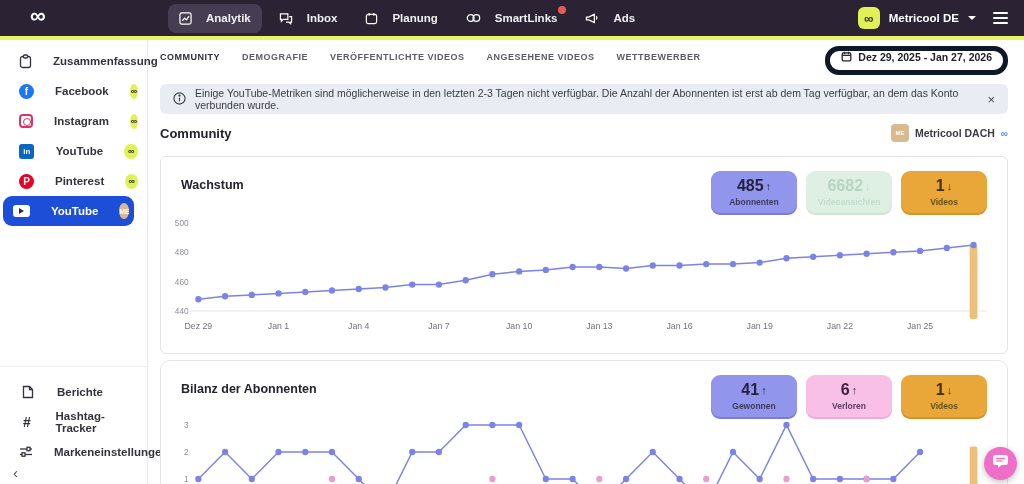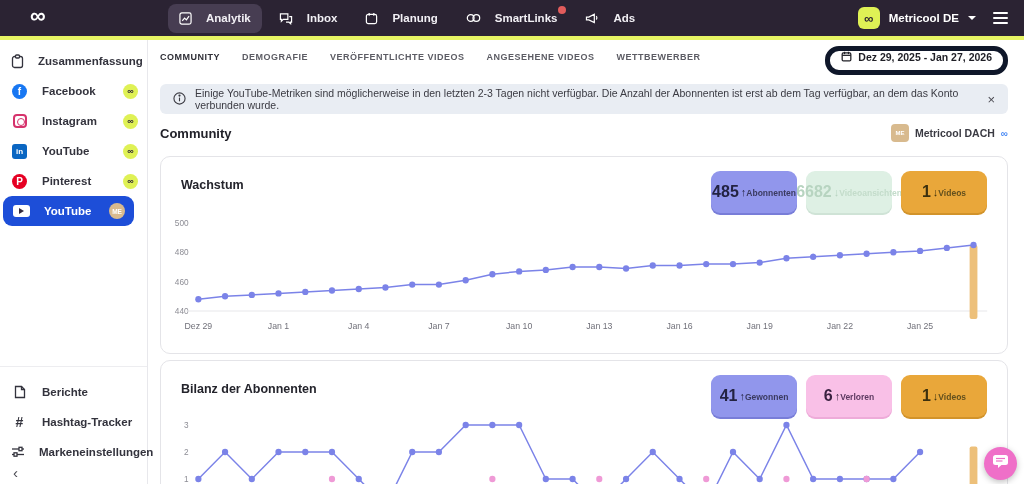--- a/index.html
+++ b/index.html
@@ -22,21 +22,21 @@
   .chev-down{width:0;height:0;border-left:4px solid transparent;border-right:4px solid transparent;
        border-top:4px solid #fff;}
   .menu-icon{width:15px;display:flex;flex-direction:column;gap:3px;margin-left:8px;}
   .menu-icon i{display:block;height:2px;background:#fff;border-radius:1px;}
   .accent-line{position:absolute;left:0;top:36px;width:1024px;height:4px;background:#e7f464;}
 
   
   .sidebar{position:absolute;left:0;top:40px;width:148px;height:444px;background:#fff;
        border-right:1px solid #e8e8ec;}
   .channels{padding-top:6px;}
-  .side-item{height:30px;display:flex;align-items:center;gap:14px;padding:0 9px 0 11px;
+  .side-item{height:30px;display:flex;align-items:center;gap:21px;padding:0 9px 0 19px;
        font-size:11.5px;font-weight:600;color:#33333d;cursor:pointer;}
   .side-item .ic{width:17px;display:flex;justify-content:center;}
   .side-item.selected{background:#1d4ed8;color:#fff;border-radius:9px;margin:0 13px 0 3px;padding-left:10px;}
   .badge{margin-left:auto;width:15px;height:15px;border-radius:50%;background:#dff155;color:#2b2333;
        font-size:9px;font-weight:700;display:flex;align-items:center;justify-content:center;}
   .avatar-badge{margin-left:auto;width:16px;height:16px;border-radius:50%;background:#d8ba8e;color:#fff;
        font-size:6.5px;font-weight:700;display:flex;align-items:center;justify-content:center;}
   .fb{width:15px;height:15px;border-radius:50%;background:#1877F2;color:#fff;font-size:10px;font-weight:700;
        display:flex;align-items:center;justify-content:center;}
   .ig{width:14px;height:14px;border:2px solid #d6336c;border-radius:4px;position:relative;}
@@ -67,25 +67,25 @@
   
   .section-row{position:absolute;left:160px;right:16px;top:122px;height:22px;display:flex;align-items:center;}
   .section-title{font-size:13px;font-weight:700;color:#22222a;}
   .account2{margin-left:auto;display:flex;align-items:center;gap:6px;font-size:10.5px;font-weight:700;color:#3a3a42;cursor:pointer;}
   .avatar2{width:18px;height:18px;border-radius:4px;background:#d8ba8e;position:relative;color:#fff;
        font-size:6px;font-weight:700;display:flex;align-items:center;justify-content:center;}
   .inf-link{color:#4b8bf4;font-weight:700;font-size:10px;}
 
   
   .card{position:absolute;left:160px;width:848px;background:#fff;border:1px solid #e4e4e8;border-radius:10px;}
-  #card-0{top:156px;height:198px;}
+  #card-0{top:156px;height:198px;border-radius:6px;}
   #card-1{top:360px;height:220px;}
   .card-title{position:absolute;left:20px;top:21px;font-size:12.5px;font-weight:700;color:#24242c;}
   .pills{position:absolute;right:20px;top:14px;display:flex;gap:9px;}
-  .pill{width:86px;height:42px;border-radius:9px;display:flex;flex-direction:row;align-items:center;
+  .pill{width:86px;height:42px;border-radius:9px;display:flex;flex-direction:column;align-items:center;
        justify-content:center;cursor:pointer;}
   .pill .v{font-size:16px;font-weight:700;line-height:1.1;display:flex;align-items:center;gap:2px;}
   .pill .v .arrow{font-size:11px;font-weight:600;}
   .pill .l{font-size:8.5px;font-weight:700;margin-top:2px;}
   .pill.purple{background:#9196ec;box-shadow:0 2px 0 #787dd8;}
   .pill.purple .v{color:#232342;} .pill.purple .l{color:#3a3a60;}
   .pill.green{background:#def0e4;box-shadow:0 2px 0 #cfe3d6;}
   .pill.green .v{color:#b7d4c0;} .pill.green .l{color:#c3dcca;}
   .pill.orange{background:#e9a73a;box-shadow:0 2px 0 #d2932a;}
   .pill.orange .v{color:#3c300e;} .pill.orange .l{color:#63501d;}

